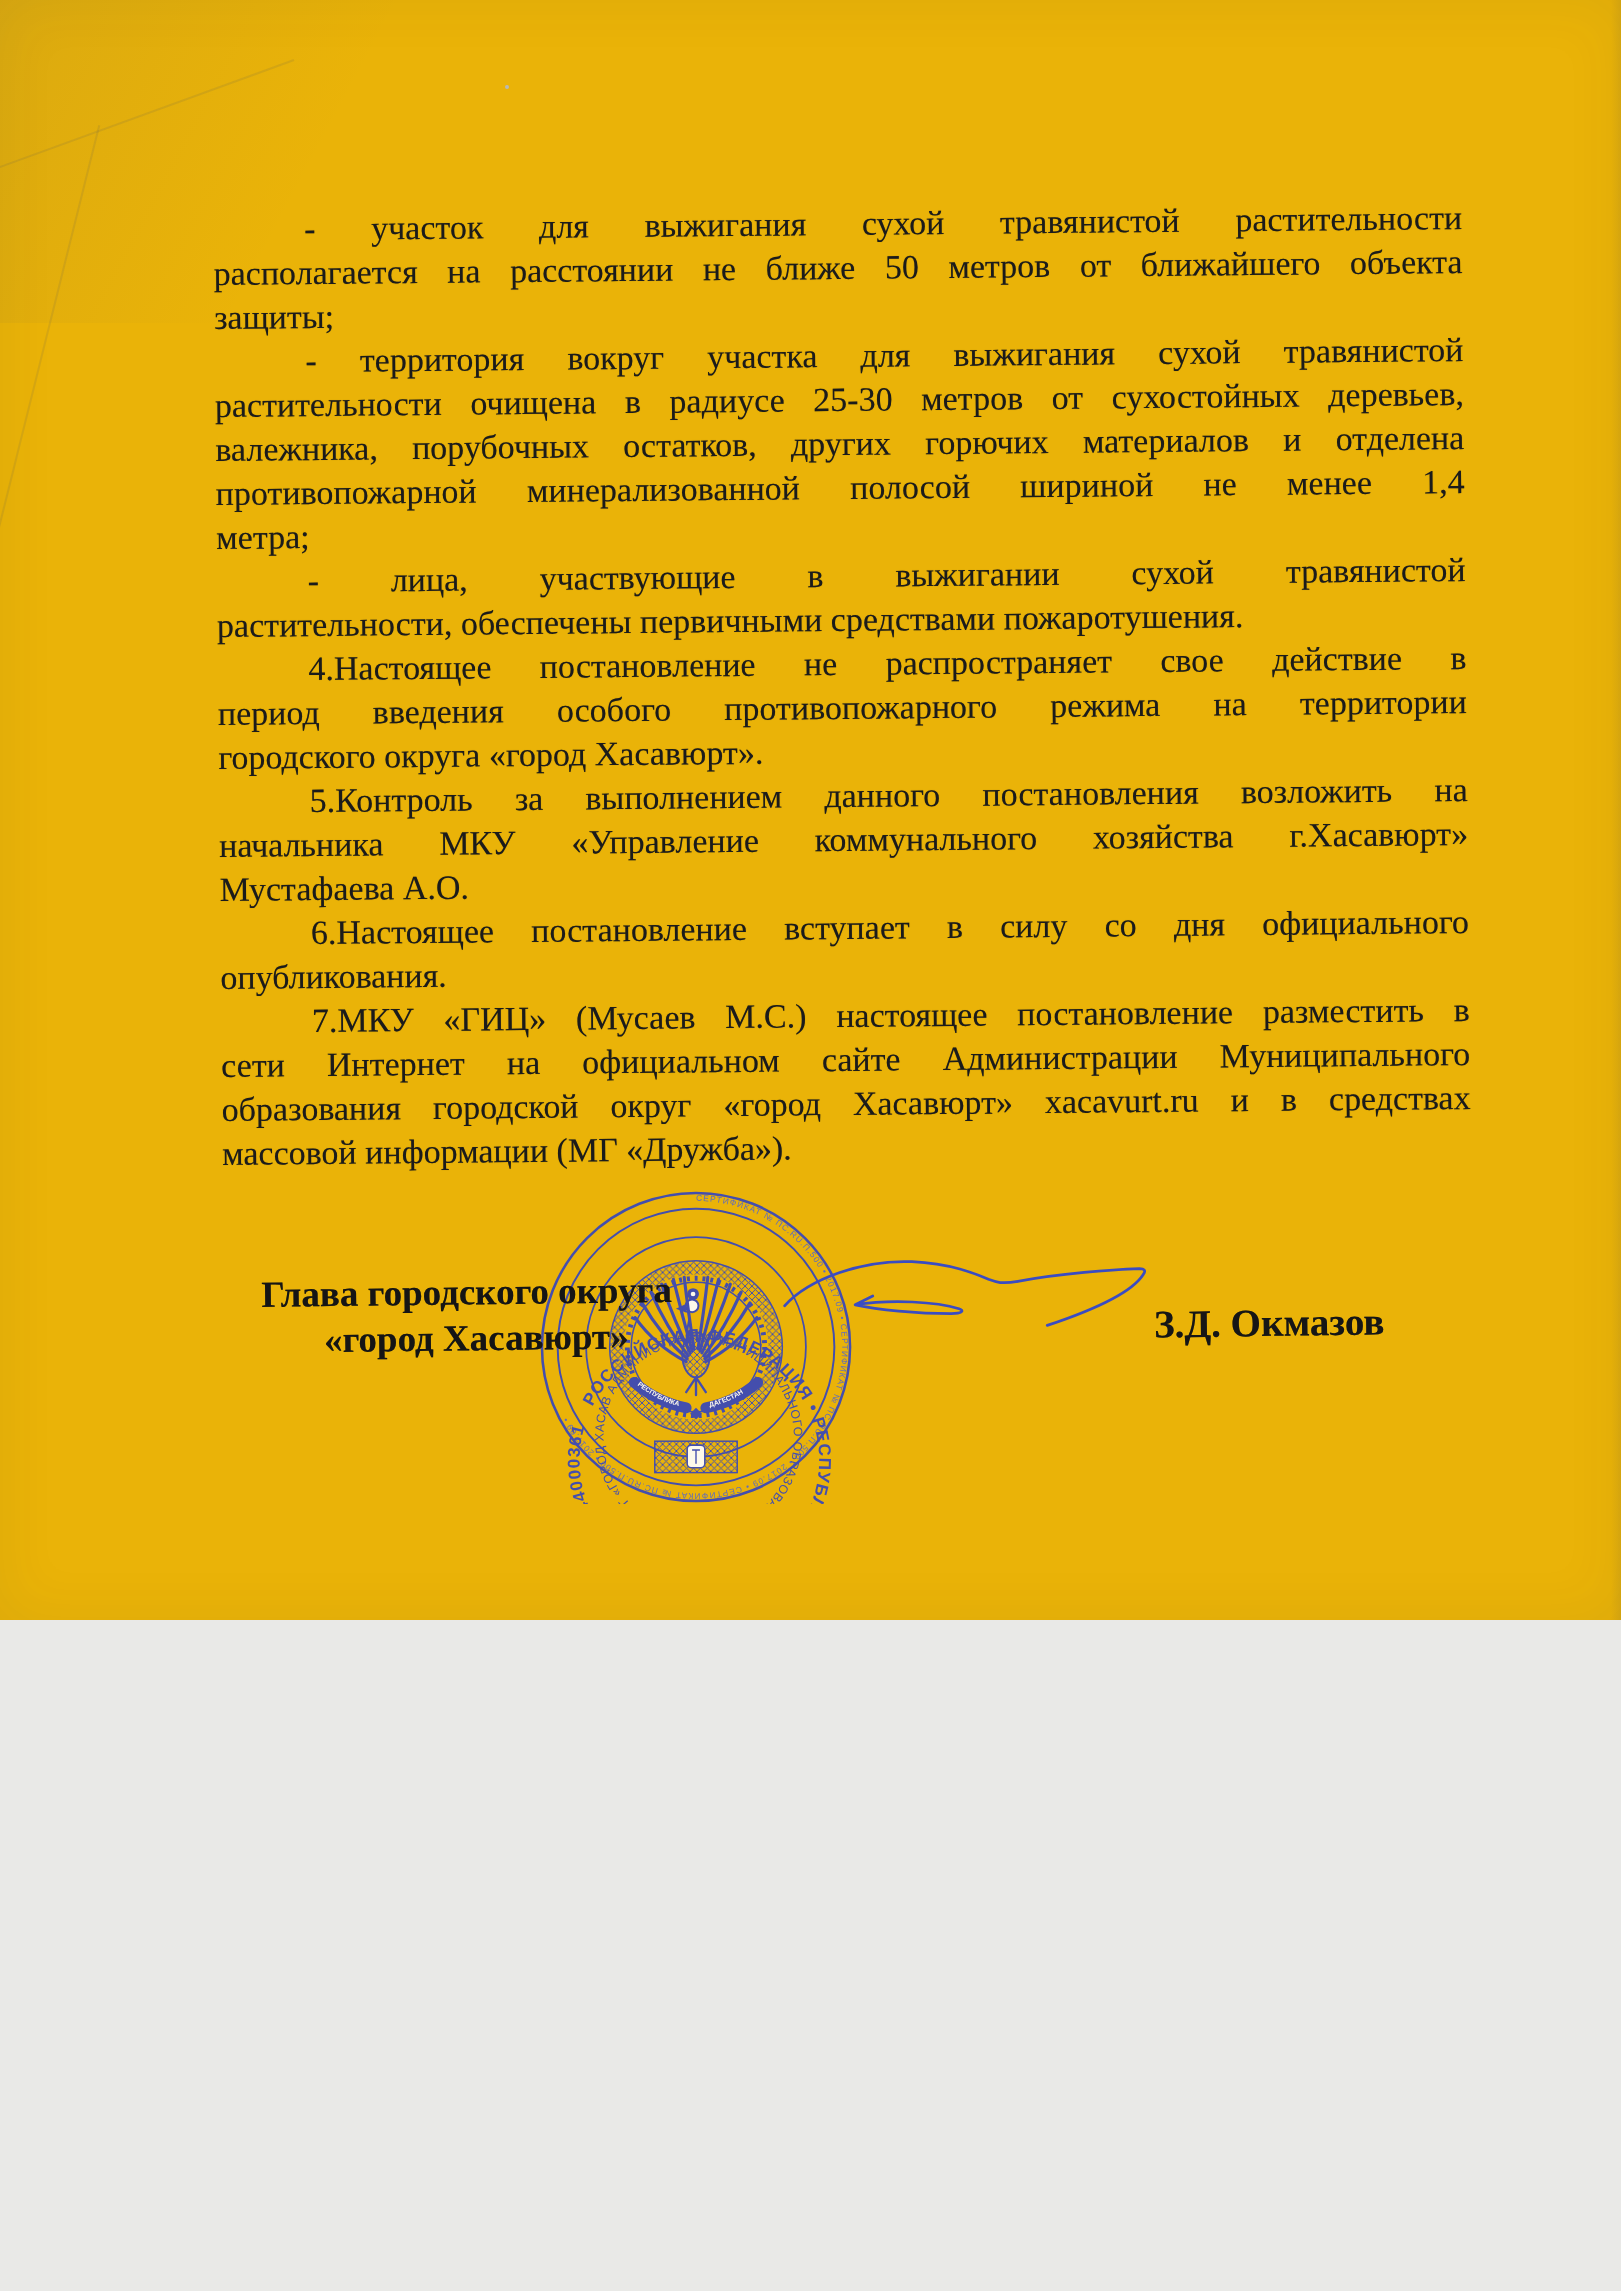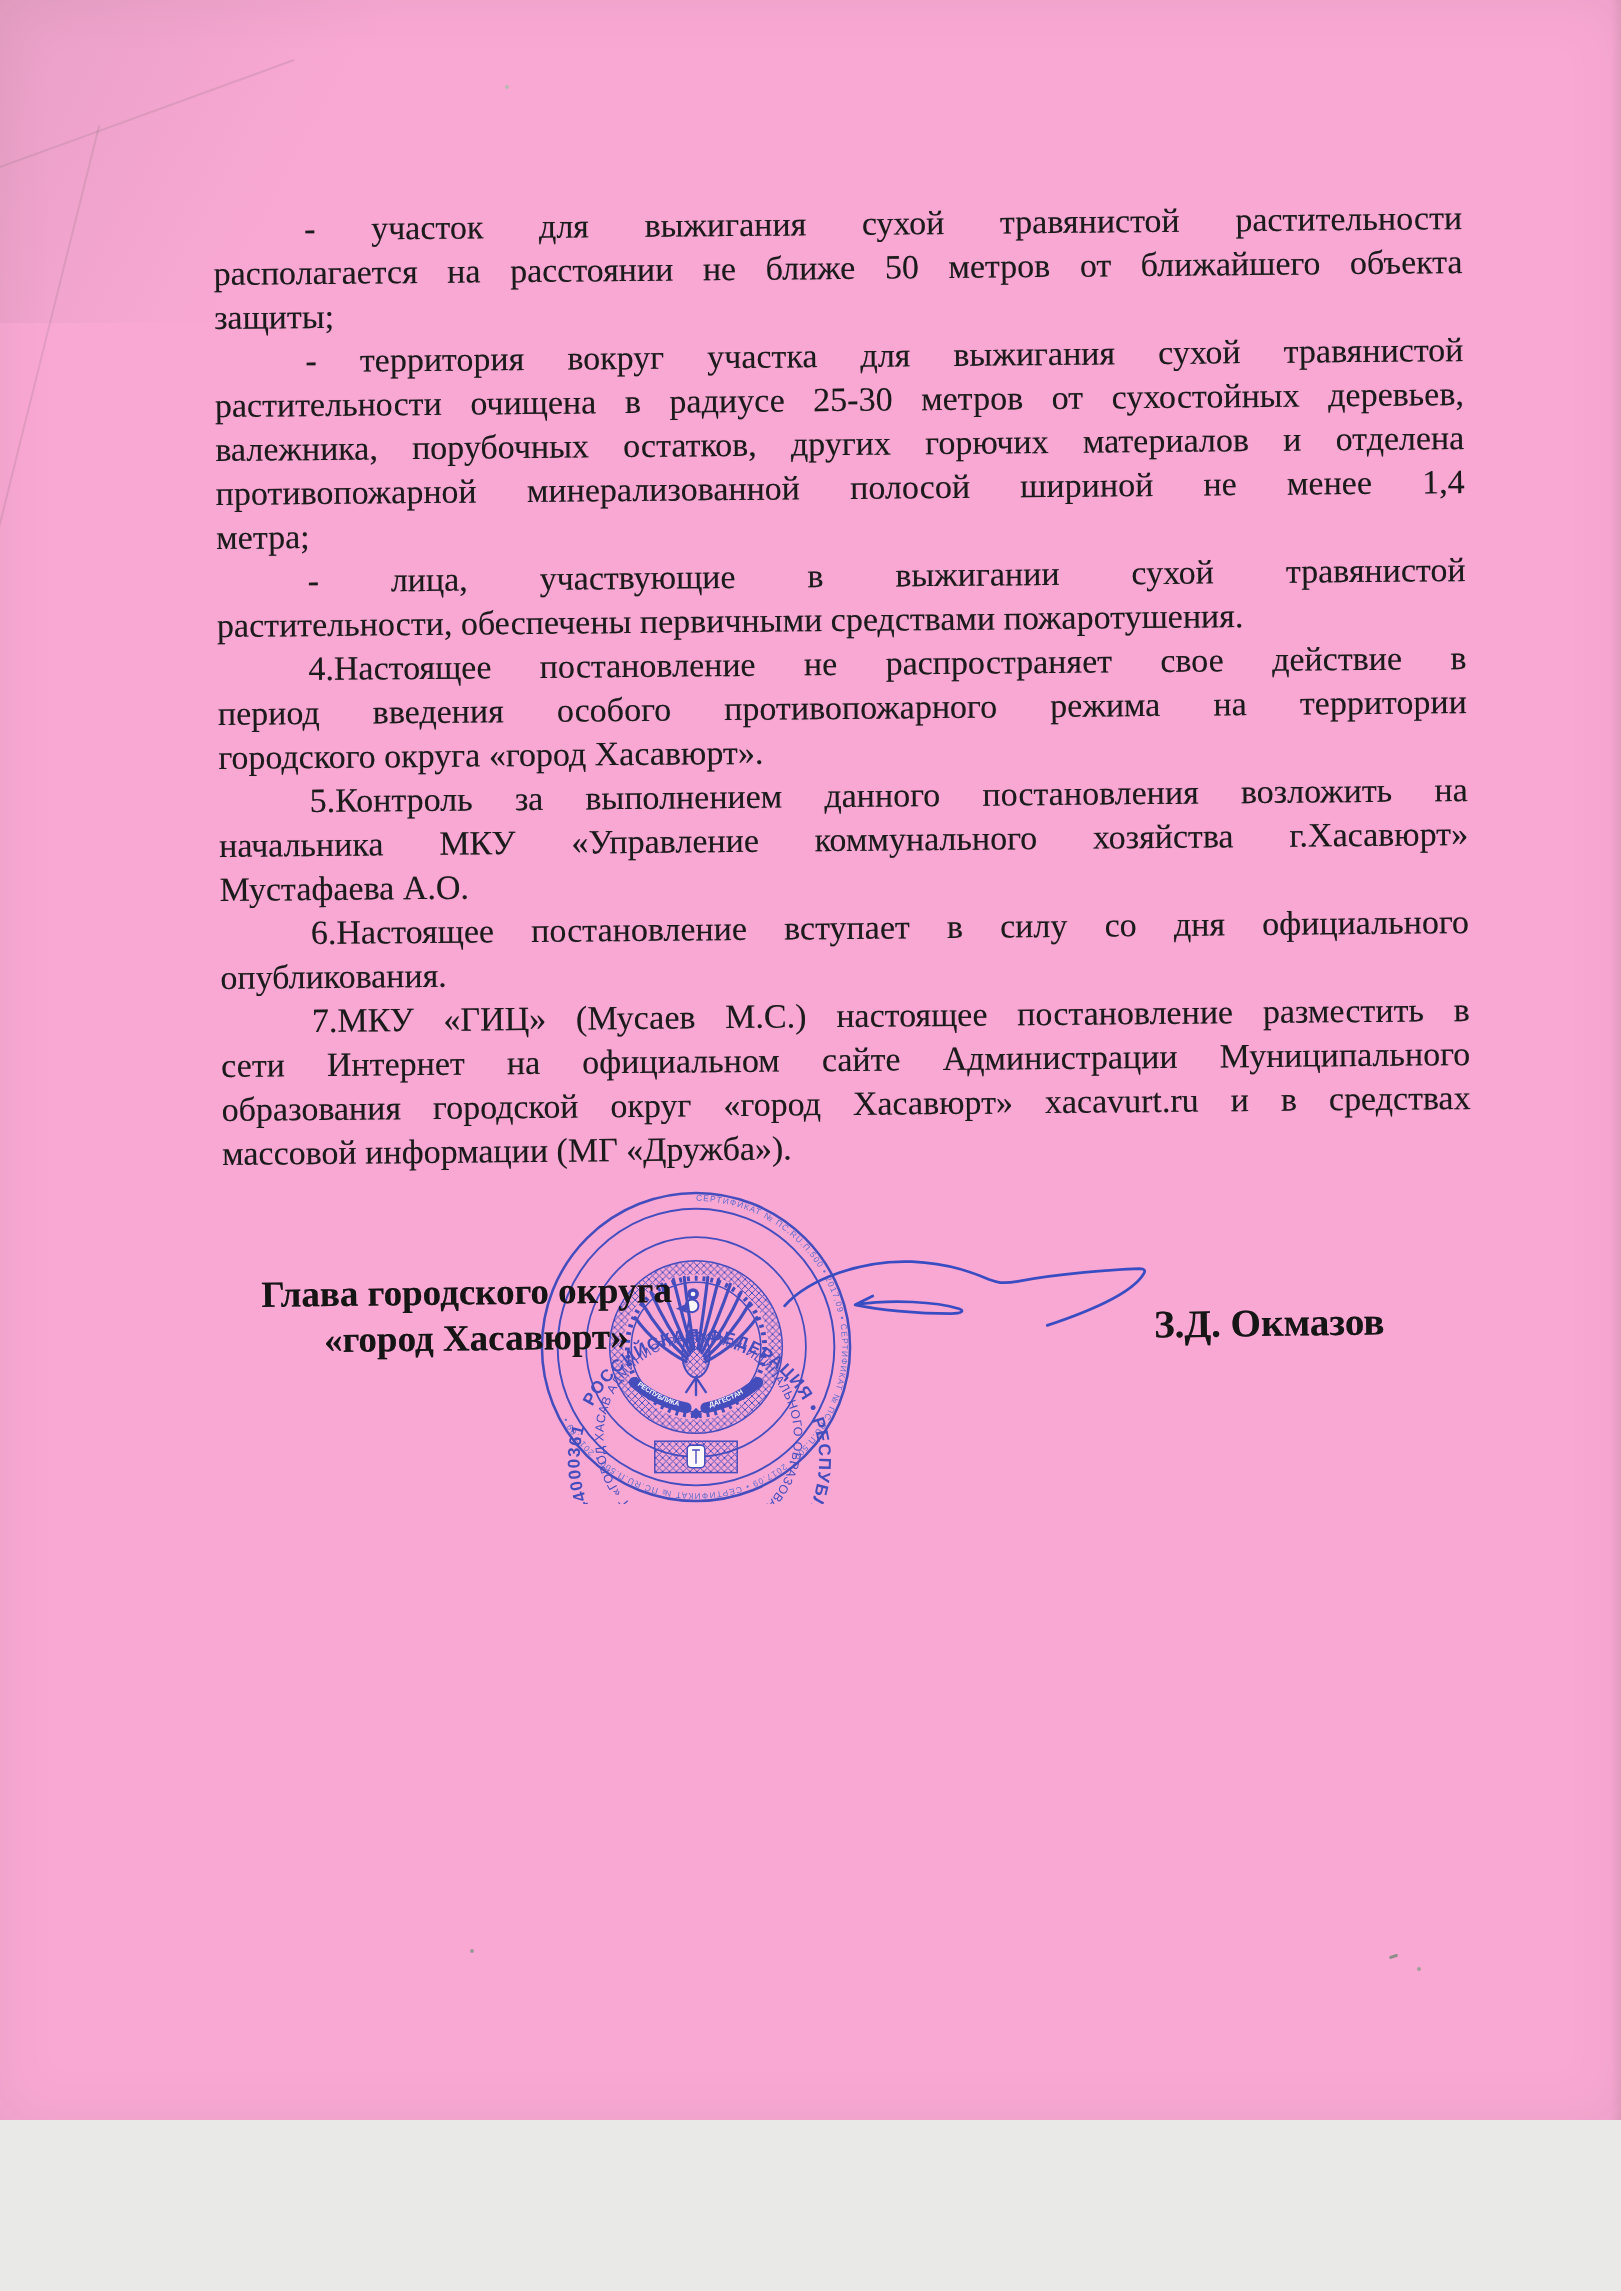--- a/index.html
+++ b/index.html
@@ -1,19 +1,19 @@
 <!DOCTYPE html>
 <html><head>
 <meta charset="utf-8">
 <style>
   html,body{margin:0;padding:0;background:#e9e9e7;}
   .page{
     position:relative;
-    width:1621px;height:2120px;
-    background:#f9a8d4;
+    width:1621px;height:1620px;
+    background:#eab308;
     overflow:hidden;
     font-family:"Liberation Serif","DejaVu Serif",serif;
     box-shadow:inset 0 0 59px rgba(60,60,55,.08);
   }
   
   .corner-shade{
     position:absolute;left:0;top:0;width:451px;height:323px;
     background:linear-gradient(118deg,rgba(90,90,85,.10),rgba(90,90,85,.03) 45%,transparent 65%);
     pointer-events:none;
   }

